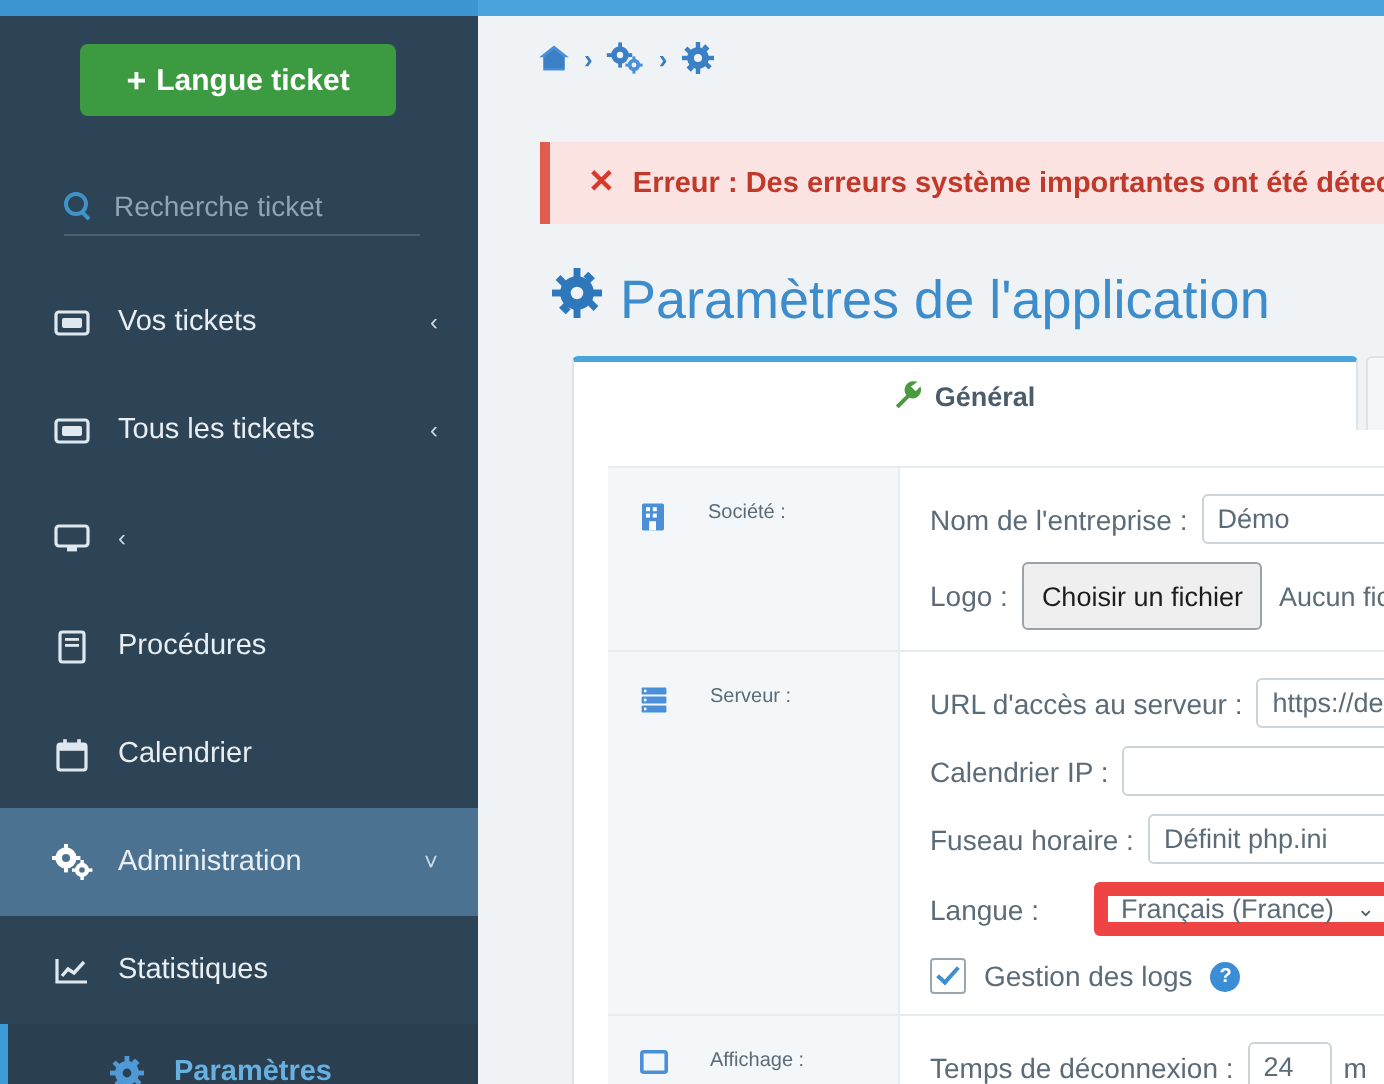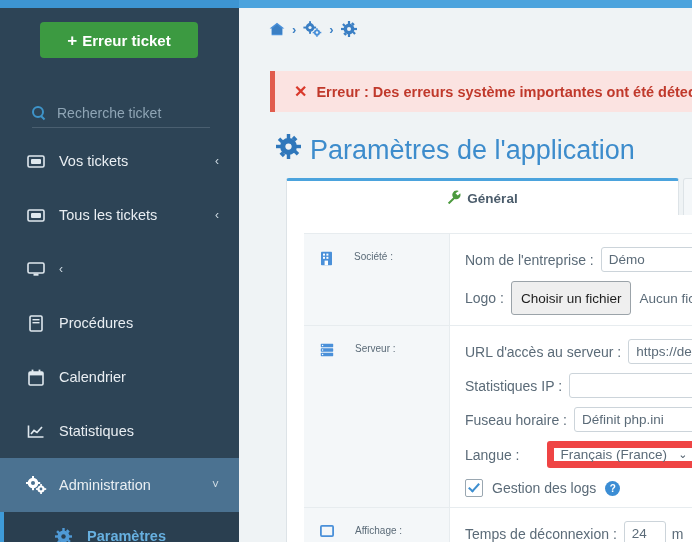--- a/index.html
+++ b/index.html
@@ -24,21 +24,21 @@
     position: absolute; top: 14px; left: 40px; width: 158px; height: 36px;
     background: #3c9a41; color: #fff; border: none; border-radius: 4px;
     font-size: 15px; font-weight: bold; cursor: pointer;
     font-family: "Liberation Sans", sans-serif;
     display: flex; align-items: center; justify-content: center; gap: 5px;
     box-sizing: border-box;
   }
   .new-ticket-btn .plus { font-size: 17px; font-weight: bold; line-height: 1; }
 
   .search-wrap {
-    position: absolute; top: 91px; left: 32px; width: 178px; height: 28px;
+    position: absolute; top: 81px; left: 32px; width: 178px; height: 28px;
     border-bottom: 1px solid #4a5f70;
     display: flex; align-items: center; gap: 9px;
   }
   .search-icon { width: 14px; height: 14px; flex: none; position: relative; }
   .search-icon::before {
     content: ""; position: absolute; left: 0; top: 0;
     width: 8px; height: 8px; border: 2px solid #3e94c9; border-radius: 50%;
   }
   .search-icon::after {
     content: ""; position: absolute; left: 9px; top: 9px;
@@ -182,21 +182,21 @@
 <div id="app">
 
   <div class="topbar">
     <div class="left"></div>
   </div>
 
   <div class="sidebar">
 
     <div class="new-ticket-btn">
       <span class="plus">+</span>
-      <span>Erreur ticket</span>
+      <span>Langue ticket</span>
     </div>
 
     <div class="search-wrap">
       <span class="search-icon"></span>
       <input class="search-input" type="text" placeholder="Recherche ticket" style="">
     </div>
 
     <div class="nav">
 
       <div class="nav-item">
@@ -245,30 +245,20 @@
       <div class="nav-item">
         <span class="ico">
           <svg width="16" height="17" viewBox="0 0 16 17">
               <rect x="1" y="3" width="14" height="13" rx="1.2" fill="none" stroke="#dfe8ee" stroke-width="1.6"></rect>
               <rect x="1" y="3" width="14" height="3.4" fill="#dfe8ee"></rect>
               <rect x="3.6" y="0.6" width="1.8" height="3.6" fill="#dfe8ee"></rect>
               <rect x="10.6" y="0.6" width="1.8" height="3.6" fill="#dfe8ee"></rect>
             </svg>
         </span>
         <span class="lbl">Calendrier</span>
-      </div>
-
-      <div class="nav-item">
-        <span class="ico">
-          <svg width="18" height="15" viewBox="0 0 18 15">
-              <path d="M1.5 1.5 v11.5 h15" fill="none" stroke="#dfe8ee" stroke-width="1.6"></path>
-              <polyline points="4,10 7,6.5 10,8.5 15,3" fill="none" stroke="#dfe8ee" stroke-width="1.7"></polyline>
-            </svg>
-        </span>
-        <span class="lbl">Statistiques</span>
       </div>
 
       <div class="nav-item active">
         <span class="ico">
           <svg width="21" height="18" viewBox="0 0 21 18">
             <g fill="#ffffff">
               <circle cx="7" cy="7" r="5.3"></circle>
                 <circle cx="15" cy="13" r="3.6"></circle>
             </g>
             <circle cx="7" cy="7" r="2" fill="#4b7291"></circle>
@@ -280,20 +270,30 @@
                 <rect x="11.2" y="6" width="3" height="2"></rect>
               <rect x="14.2" y="8" width="1.7" height="2.4"></rect>
                 <rect x="14.2" y="15.8" width="1.7" height="2.2"></rect>
               <rect x="10" y="12.2" width="2.4" height="1.7"></rect>
                 <rect x="17.8" y="12.2" width="2.4" height="1.7"></rect>
             </g>
           </svg>
         </span>
         <span class="lbl">Administration</span>
         <span class="caret">˅</span>
+      </div>
+
+      <div class="nav-item">
+        <span class="ico">
+          <svg width="18" height="15" viewBox="0 0 18 15">
+              <path d="M1.5 1.5 v11.5 h15" fill="none" stroke="#dfe8ee" stroke-width="1.6"></path>
+              <polyline points="4,10 7,6.5 10,8.5 15,3" fill="none" stroke="#dfe8ee" stroke-width="1.7"></polyline>
+            </svg>
+        </span>
+        <span class="lbl">Statistiques</span>
       </div>
 
       <div class="subnav">
         <div class="sub-item">
           <span class="ico">
             <svg width="17" height="17" viewBox="0 0 17 17">
               <circle cx="8.5" cy="8.5" r="6" fill="#4f9ad6"></circle>
               <circle cx="8.5" cy="8.5" r="2.2" fill="#2a3f50"></circle>
               <g fill="#4f9ad6">
                 <rect x="7.3" y="0" width="2.4" height="3.4"></rect>
@@ -451,21 +451,21 @@
               </svg>
             </span>
             <span>Serveur :</span>
           </div>
           <div class="tcell-body">
             <div class="frow">
               <span class="flabel">URL d'accès au serveur :</span>
               <input class="finput w-url" type="text" value="https://demo" style="">
             </div>
             <div class="frow">
-              <span class="flabel">Statistiques IP :</span>
+              <span class="flabel">Calendrier IP :</span>
               <input class="finput w-ip" type="text" value="" style="">
             </div>
             <div class="frow">
               <span class="flabel">Fuseau horaire :</span>
               <input class="finput w-tz" type="text" value="Définit php.ini" style="">
             </div>
             <div class="frow">
               <span class="flabel">Langue :</span>
               <span class="fselect">
                 <span>Français (France)</span>

